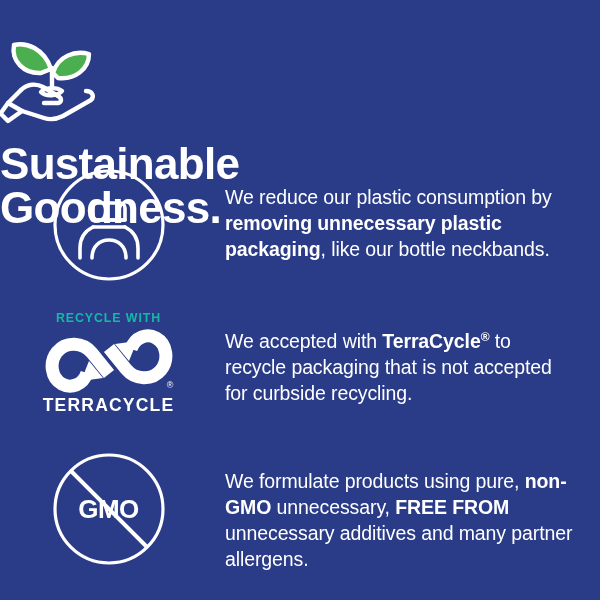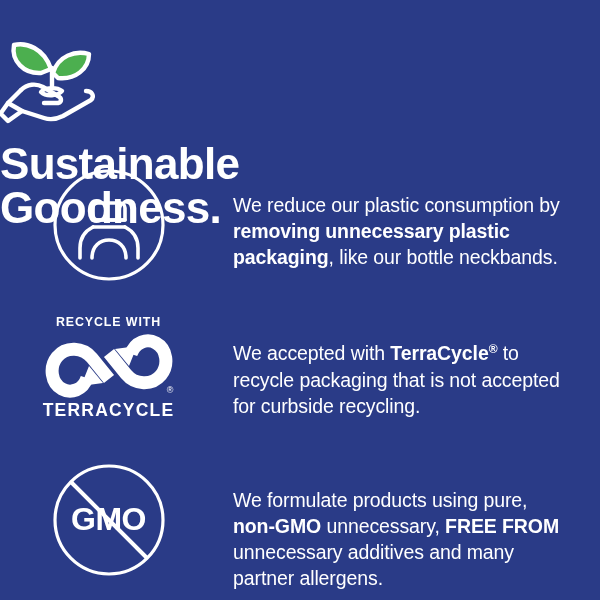--- a/index.html
+++ b/index.html
@@ -76,21 +76,21 @@
     flex: 1 1 auto;
     padding-right: 18px;
     padding-top: 14px;
   }
   .row-text {
     color: #ffffff;
     font-size: 19.5px;
     line-height: 1.34;
     font-weight: 400;
     letter-spacing: -0.1px;
-    margin: 16px;
+    margin: 8px;
   }
   .row-text b {
     font-weight: 700;
   }
   .row-text sup {
     font-size: 0.62em;
     vertical-align: super;
     line-height: 0;
   }
 
@@ -101,21 +101,21 @@
 
   
   .terracycle {
     display: flex;
     flex-direction: column;
     align-items: center;
     justify-content: center;
     width: 136px;
   }
   .tc-top {
-    color: #ffffff;
+    color: #14b8a6;
     font-size: 12.4px;
     font-weight: 700;
     letter-spacing: 0.9px;
     line-height: 1;
     margin-bottom: 5px;
     white-space: nowrap;
   }
   .tc-mark {
     position: relative;
     width: 132px;
@@ -148,21 +148,21 @@
   .gmo-label {
     position: absolute;
     left: 0;
     top: 0;
     width: 114px;
     height: 114px;
     display: flex;
     align-items: center;
     justify-content: center;
     color: #ffffff;
-    font-size: 32px;
+    font-size: 26px;
     font-weight: 700;
     letter-spacing: -0.5px;
   }
 </style>
 </head>
 <body>
 
 <div class="panel">
 
   <div class="header">

